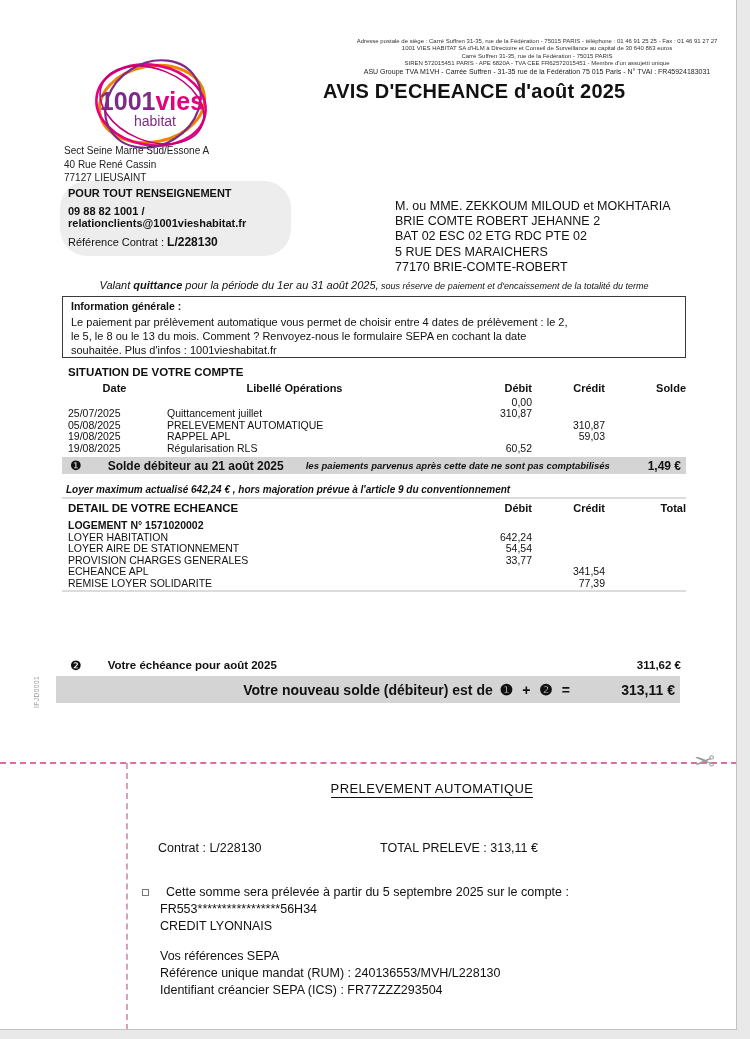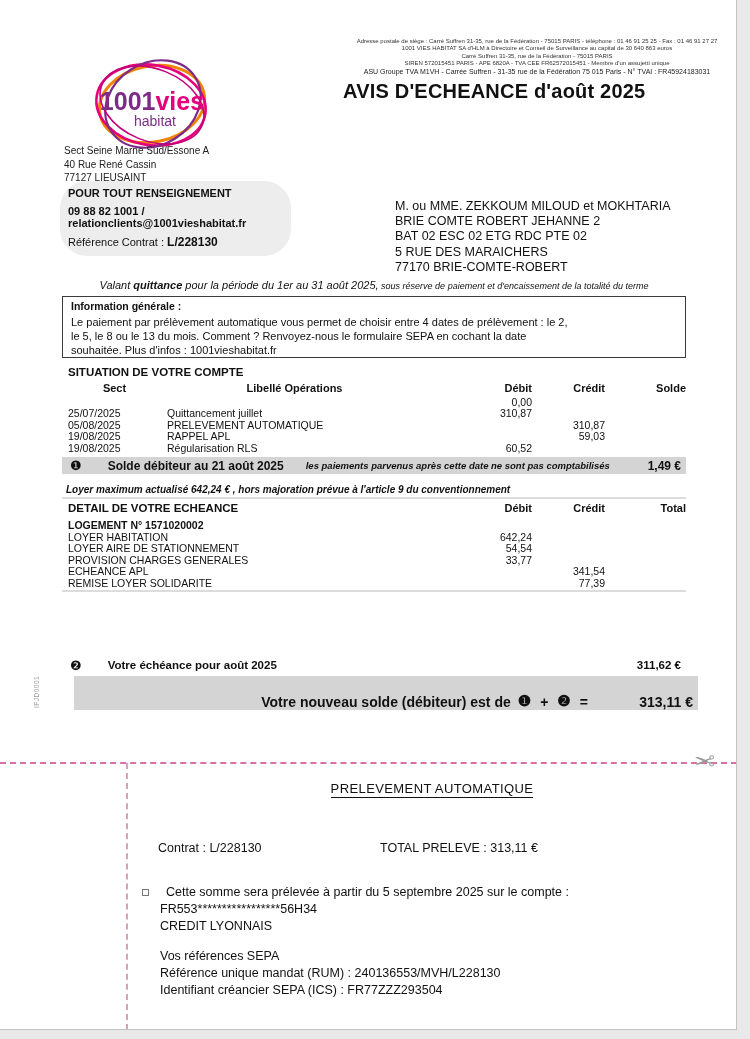--- a/index.html
+++ b/index.html
@@ -5,21 +5,21 @@
   * { margin:0; padding:0; box-sizing:border-box; }
   html,body { background:#e9e9e9; font-family:"Liberation Sans", sans-serif; color:#111; }
   .page { position:relative; width:737px; height:1030px; background:#fff;
           border-right:1px solid #c2c2c2; border-bottom:1px solid #c2c2c2; overflow:hidden; }
 
   
   .company-header { position:absolute; top:38px; left:335px; width:404px; text-align:center;
                     color:#333; font-size:6px; line-height:7.4px; }
   .company-header .l5 { font-size:7px; color:#222; }
 
-  .doc-title { position:absolute; top:80px; left:343px; font-size:20px; font-weight:bold; letter-spacing:.2px; }
+  .doc-title { position:absolute; top:80px; left:323px; font-size:20px; font-weight:bold; letter-spacing:.2px; }
 
   
   .logo { position:absolute; top:58px; left:92px; width:120px; height:95px; }
 
   .sender { position:absolute; top:144px; left:64px; font-size:10px; line-height:13.5px; color:#222; }
 
   .contact-box { position:absolute; top:181px; left:60px; width:231px; background:#ededed;
                  padding:6px 8px 7px 8px; font-size:11px;border-radius:27px; }
   .contact-box .cb1 { font-weight:bold; margin-bottom:6px; }
   .contact-box .cb2 { font-weight:bold; margin-bottom:6px; }
@@ -71,22 +71,22 @@
   .det-row { font-size:10.5px; line-height:11.4px; }
   .det-row .c-lbl { padding-left:6px; }
 
   
   .echeance-row { position:absolute; top:657px; left:62px; width:624px; height:16px;
                   display:flex; align-items:center; }
   .echeance-row .icon { font-size:13px; margin-left:8px; }
   .echeance-row .lbl { font-weight:bold; font-size:11.5px; margin-left:26px; }
   .echeance-row .amt { font-weight:bold; font-size:11.5px; margin-left:auto; margin-right:5px; }
 
-  .bar2 { position:absolute; top:676px; left:74px; width:624px; height:34px; background:#d4d4d4;
-          display:flex; align-items:flex-end; justify-content:flex-end; font-weight:bold; font-size:14px; }
+  .bar2 { position:absolute; top:676px; left:56px; width:624px; height:27px; background:#d4d4d4;
+          display:flex; align-items:center; justify-content:flex-end; font-weight:bold; font-size:14px; }
   .bar2 .icon { font-size:15px; margin:0 7px; }
   .bar2 .op { margin:0 2px; }
   .bar2 .amt { width:103px; text-align:right; margin-right:5px; }
 
   .side-code { position:absolute; top:708px; left:33px; transform:rotate(-90deg);
                transform-origin:0 0; font-size:6.5px; color:#9a9a9a; letter-spacing:.5px; }
 
   
   .cut-line { position:absolute; top:762px; left:0; width:737px; border-top:2px dashed #d96fa2; }
   .scissors { position:absolute; top:747px; left:694px; font-size:25px; color:#9a9a9a;
@@ -159,21 +159,21 @@
   <div class="info-box">
     <div class="ib-title">Information générale :</div>
     <div class="ib-line">Le paiement par prélèvement automatique vous permet de choisir entre 4 dates de prélèvement : le 2,</div>
     <div class="ib-line">le 5, le 8 ou le 13 du mois. Comment ? Renvoyez-nous le formulaire SEPA en cochant la date</div>
     <div class="ib-line">souhaitée. Plus d'infos : 1001vieshabitat.fr</div>
   </div>
 
   <div class="situation">
     <div class="sec-title">SITUATION DE VOTRE COMPTE</div>
     <div class="sit-head">
-      <div class="c-date">Sect</div>
+      <div class="c-date">Date</div>
       <div class="c-lib">Libellé Opérations</div>
       <div class="c-num">Débit</div>
       <div class="c-num">Crédit</div>
       <div class="c-num">Solde</div>
     </div>
     <div class="sit-row">
       <div class="c-num"></div>
       <div class="c-num"></div>
       <div class="c-num">0,00</div>
     </div>

